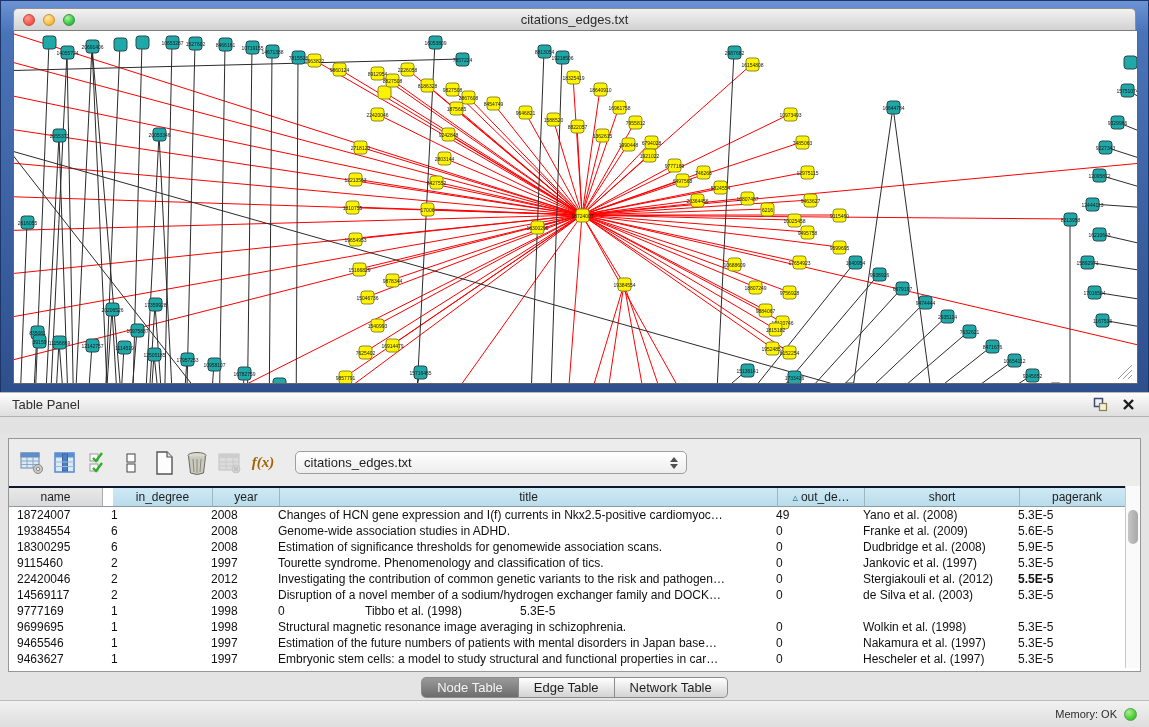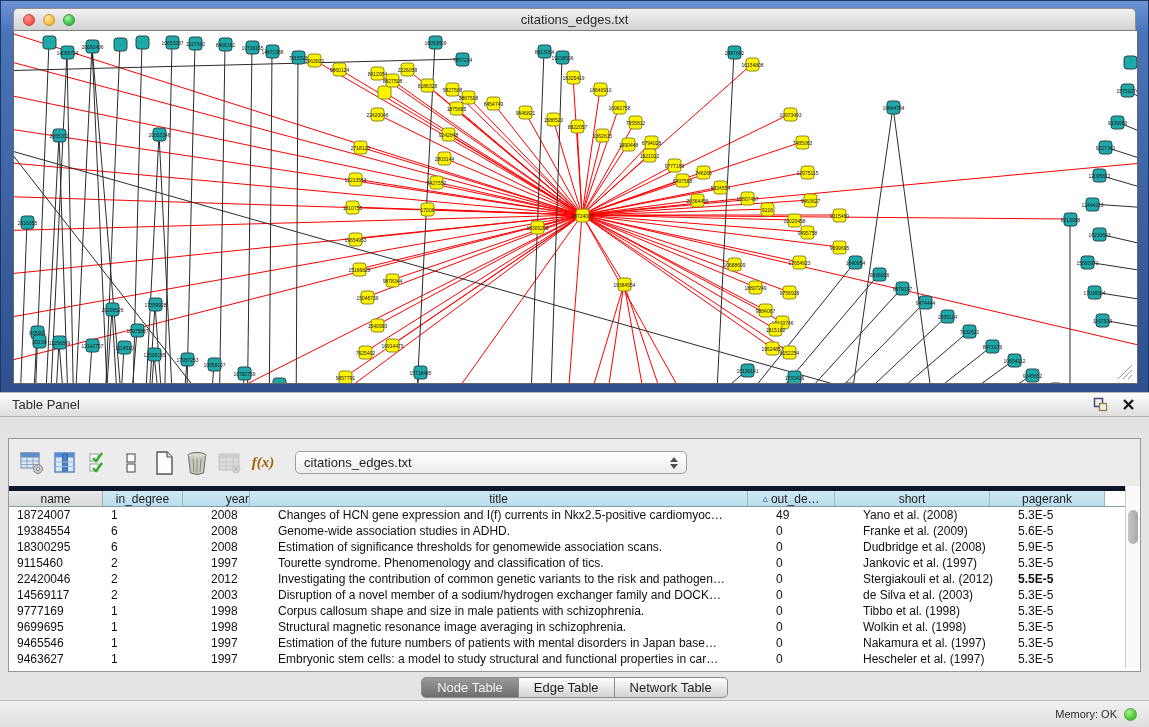--- a/index.html
+++ b/index.html
@@ -46,21 +46,21 @@
   .toolbar { height:47px; background:#ececec; display:flex; align-items:center; padding-left:8px; }
   .tb-icon { width:30px; height:30px; margin-right:3px; display:flex; align-items:center; justify-content:center; }
   .fx-label { font-family:"Liberation Serif",serif; font-style:italic; font-weight:bold; font-size:15px; color:#a16207; }
   .combo { margin-left:14px; width:392px; height:23px; background:linear-gradient(#ffffff,#ededed);
     border:1px solid #9f9f9f; border-radius:5px; display:flex; align-items:center; padding:0 8px; }
   .combo-text { flex:1; font-size:13px; color:#1e1e1e; }
   .combo-arrows { display:flex; flex-direction:column; gap:2px; align-items:center; }
   .arr-up { width:0; height:0; border-left:4px solid transparent; border-right:4px solid transparent; border-bottom:5px solid #4f4f4f; }
   .arr-dn { width:0; height:0; border-left:4px solid transparent; border-right:4px solid transparent; border-top:5px solid #4f4f4f; }
 
-  .header-row { display:flex; height:21px; border-top:5px solid #0f172a; border-bottom:1px solid #8d9aa0; }
+  .header-row { display:flex; height:21px; border-top:2px solid #0f172a; border-bottom:1px solid #8d9aa0; }
   .hcell { background:linear-gradient(#cfe9f5,#b9dcec); border-right:1px solid #9fb6c0;
     font-size:12px; color:#1e1e1e; display:flex; align-items:center; justify-content:center; overflow:hidden; white-space:nowrap; }
   .hcell.c0 { background:linear-gradient(#e9e9e9,#d9d9d9); border-right:1px solid #aaa; }
   .sort-tri { color:#3c7796; font-size:11px; margin-right:3px; line-height:11px; }
   .tbody-wrap { position:relative; height:161px; overflow:hidden; }
   .trow { display:flex; height:16px; }
   .tcell { font-size:12px; color:#101010; line-height:16px; padding-left:8px; overflow:hidden; white-space:nowrap; }
   .vscroll { position:absolute; right:0; top:47px; width:15px; height:182px; background:#fafafa; border-left:1px solid #c9c9c9; }
   .vthumb { position:absolute; left:2px; top:24px; width:10px; height:34px; border-radius:5px; background:linear-gradient(90deg,#c6c6c6,#a8a8a8); }
 
@@ -870,24 +870,24 @@
         <span class="combo-arrows">
           <span class="arr-up"></span>
             <span class="arr-dn"></span>
         </span>
       </div>
     </div>
     <div class="header-row">
         <div class="hcell c0" style="width: 94px;">
           <span>name</span>
         </div>
-        <div class="hcell c1" style="width: 80px;">
+        <div class="hcell c1" style="width: 100px; margin-left: 10px;">
           <span>in_degree</span>
         </div>
-        <div class="hcell c2" style="width: 67px; justify-content: flex-end;">
+        <div class="hcell c2" style="width: 67px;">
           <span>year</span>
         </div>
         <div class="hcell c3" style="width: 498px;">
           <span>title</span>
         </div>
         <div class="hcell c4" style="width: 87px;">
           <span class="sort-tri">▵</span>
           <span>out_de…</span>
         </div>
         <div class="hcell c5" style="width: 155px;">
@@ -949,21 +949,20 @@
           <div class="tcell c2" style="width: 67px;">2003</div>
           <div class="tcell c3" style="width: 498px;">Disruption of a novel member of a sodium/hydrogen exchanger family and DOCK…</div>
           <div class="tcell c4" style="width: 87px;">0</div>
           <div class="tcell c5" style="width: 155px;">de Silva et al. (2003)</div>
           <div class="tcell c6" style="width: 115px;">5.3E-5</div>
         </div>
         <div class="trow">
           <div class="tcell c0" style="width: 94px;">9777169</div>
           <div class="tcell c1" style="width: 100px;">1</div>
           <div class="tcell c2" style="width: 67px;">1998</div>
-          <div class="tcell c3" style="width: 498px;">Corpus callosum shape and size in male patients with schizophrenia.</div>
           <div class="tcell c4" style="width: 87px;">0</div>
           <div class="tcell c5" style="width: 155px;">Tibbo et al. (1998)</div>
           <div class="tcell c6" style="width: 115px;">5.3E-5</div>
         </div>
         <div class="trow">
           <div class="tcell c0" style="width: 94px;">9699695</div>
           <div class="tcell c1" style="width: 100px;">1</div>
           <div class="tcell c2" style="width: 67px;">1998</div>
           <div class="tcell c3" style="width: 498px;">Structural magnetic resonance image averaging in schizophrenia.</div>
           <div class="tcell c4" style="width: 87px;">0</div>

